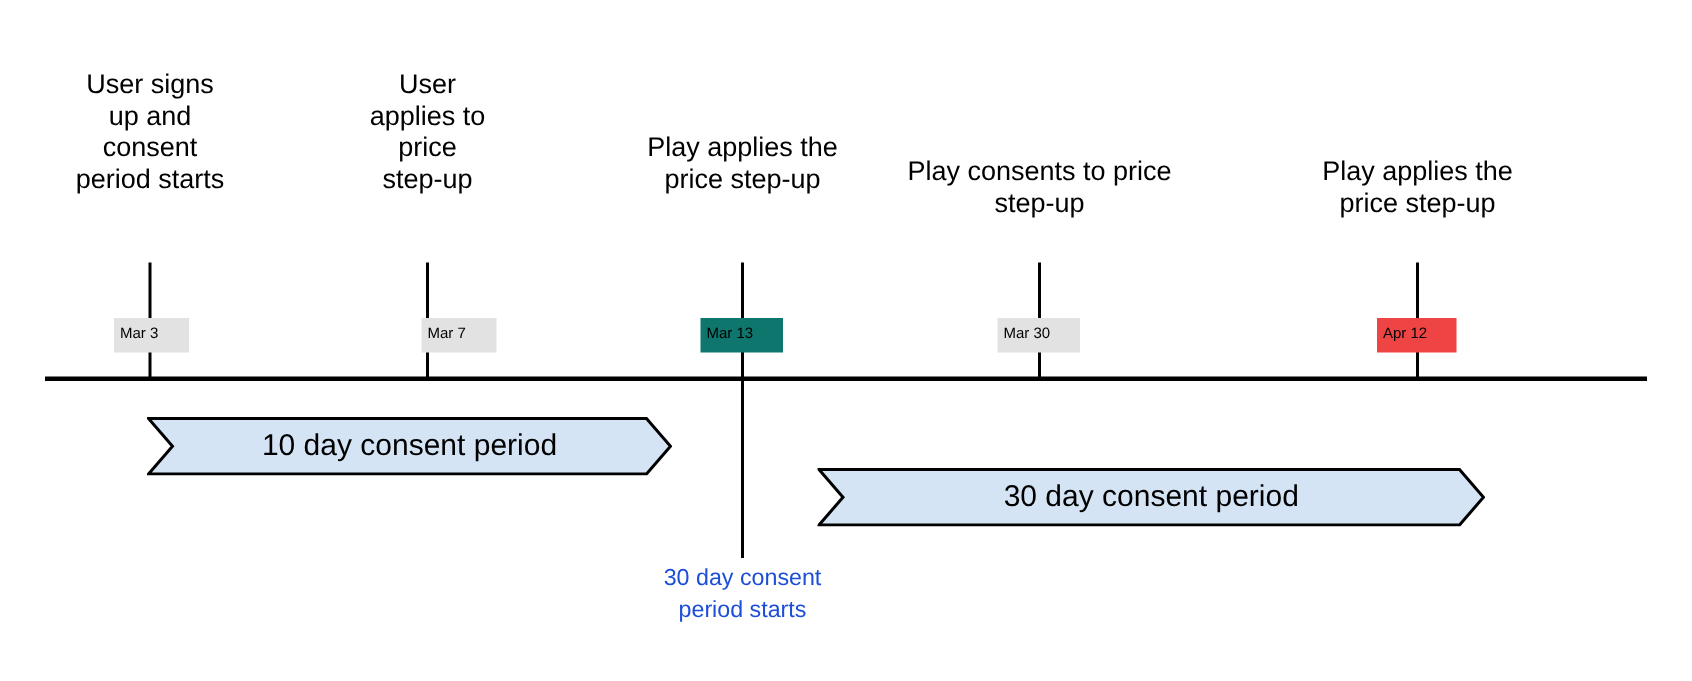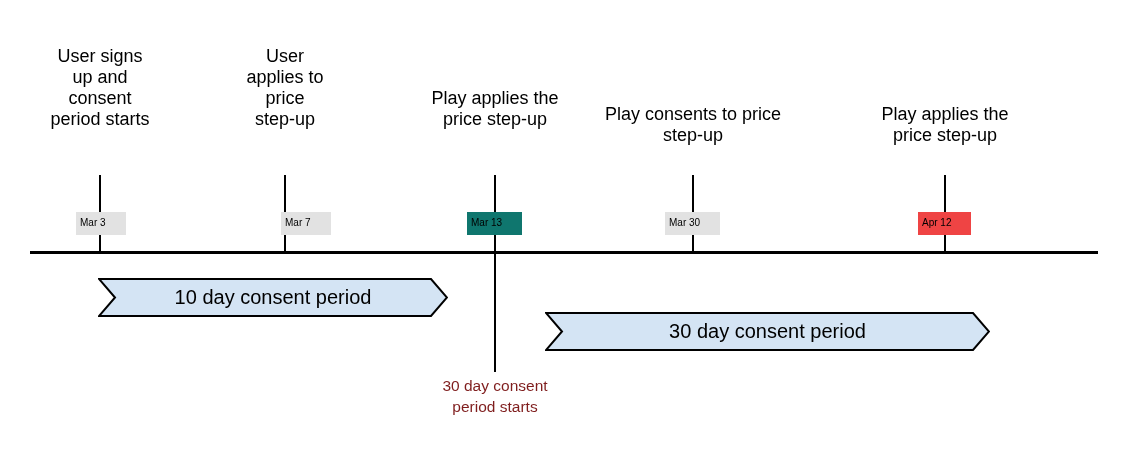--- a/index.html
+++ b/index.html
@@ -45,21 +45,21 @@
     line-height: 20px;
     padding: 1px 20px 2px 4px;
     white-space: nowrap;
   }
   
   .below-caption {
     position: absolute;
     text-align: center;
     font-size: 15.5px;
     line-height: 21px;
-    color: #7f1d1d;
+    color: #1d4ed8;
     white-space: pre-line;
   }
   
   .period-bar {
     position: absolute;
   }
   .period-bar svg {
     display: block;
   }
   .period-label {

